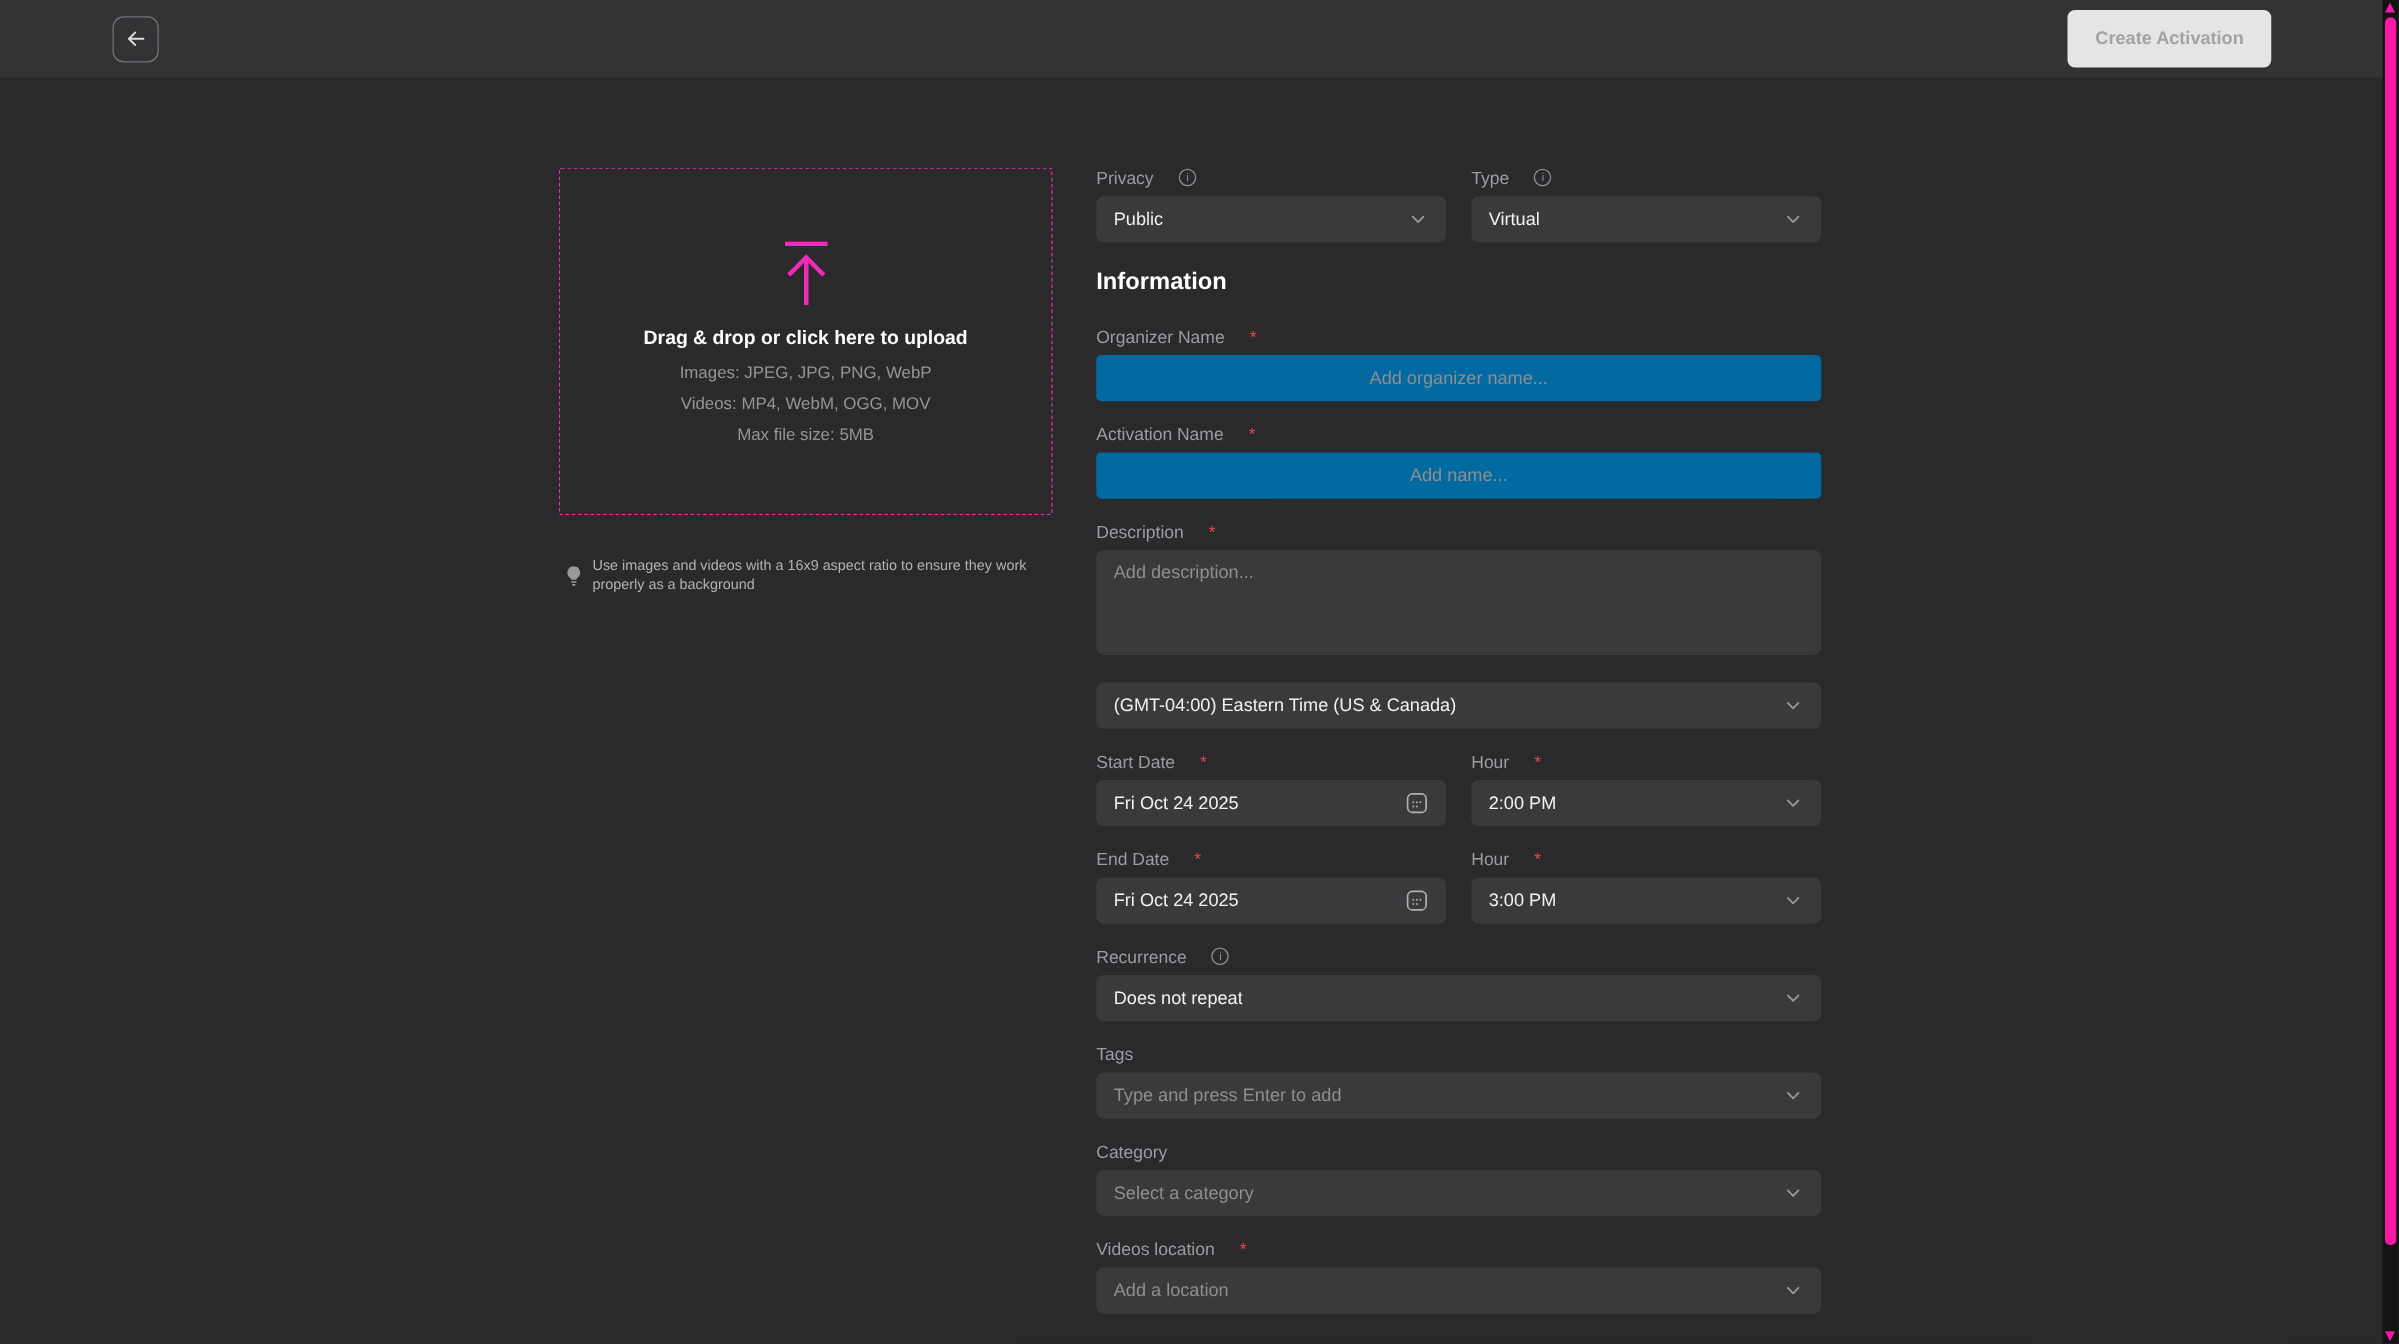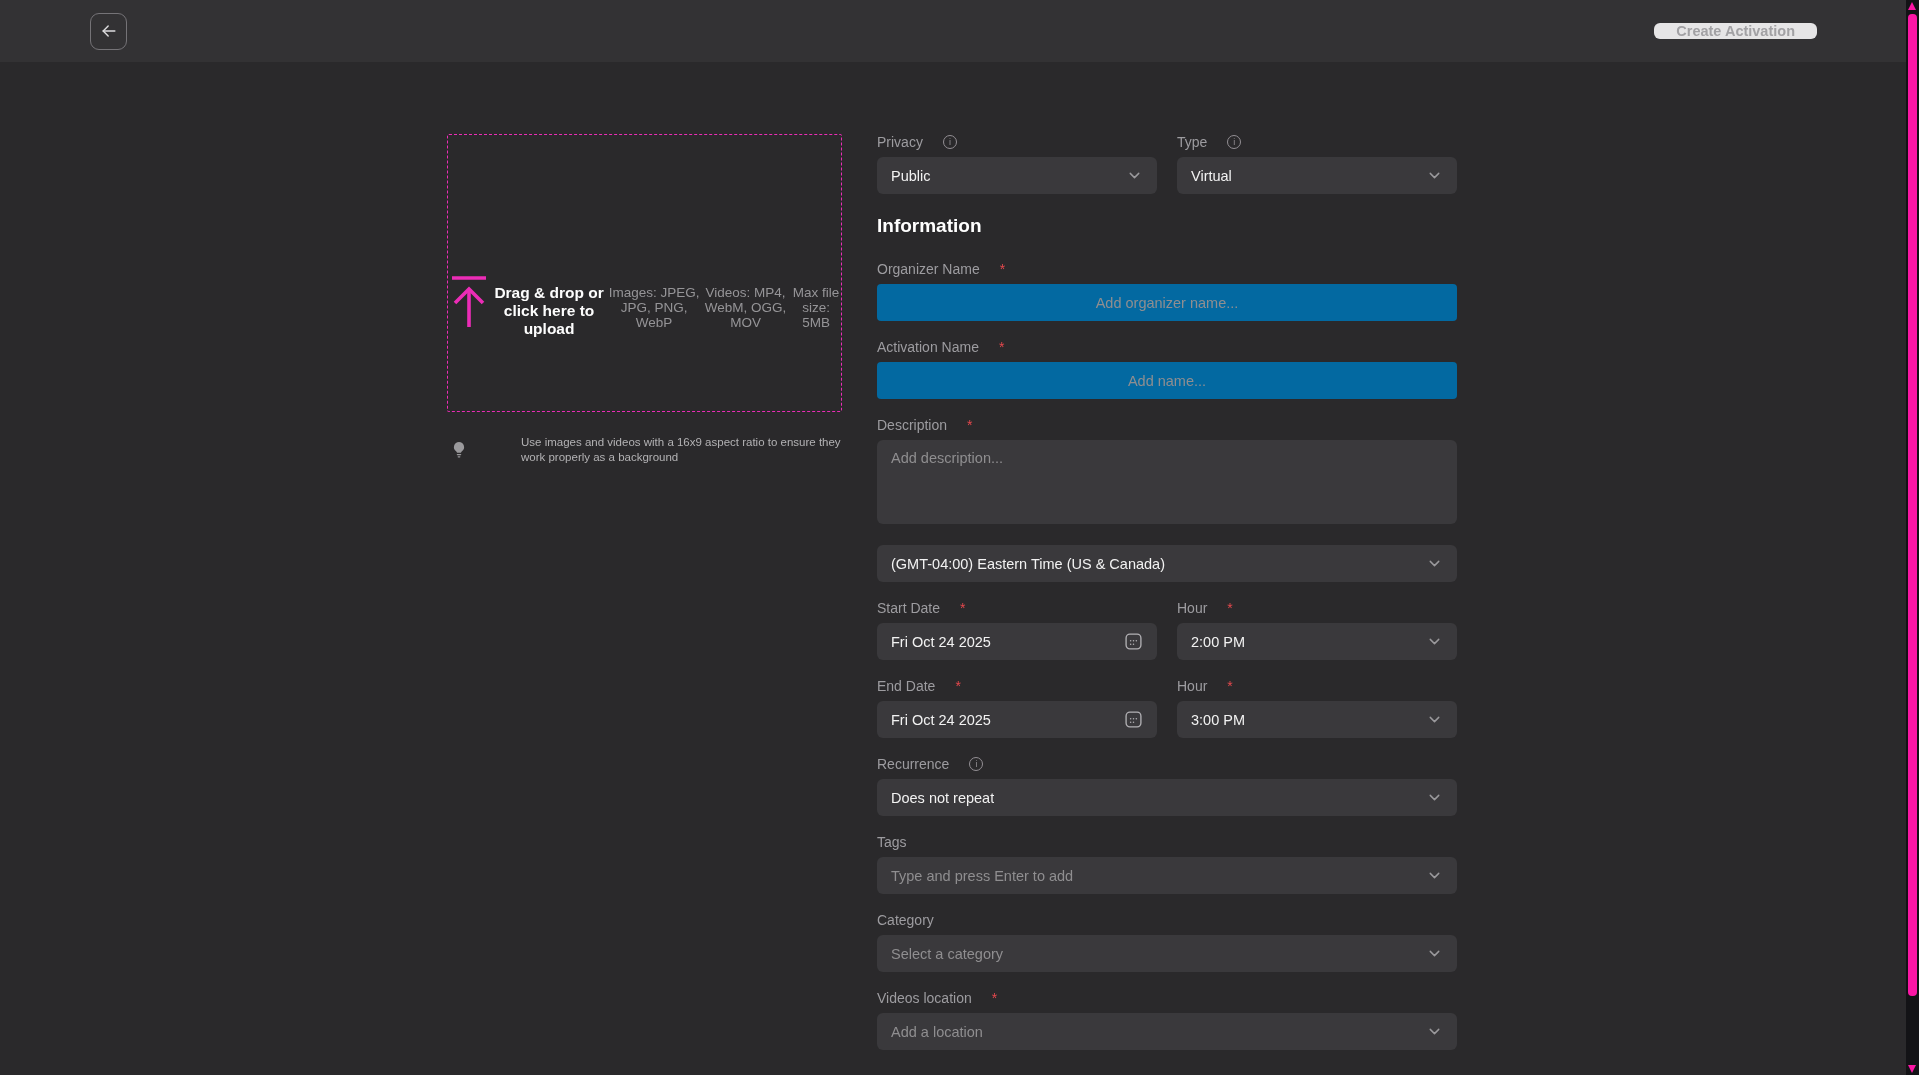--- a/index.html
+++ b/index.html
@@ -16,38 +16,38 @@
     background:#333234;
     display:flex; align-items:center; justify-content:space-between;
     padding:0 102px 0 90px;
   }
   .back-btn {
     width:37px; height:37px; border:1px solid #757377; border-radius:9px;
     background:transparent; display:flex; align-items:center; justify-content:center;
     cursor:pointer;
   }
   .create-btn {
-    height:16px; padding:0 22px; border:none; border-radius:6px;
+    height:46px; padding:0 22px; border:none; border-radius:6px;
     background:#e6e5e6; color:#a2a1a4; font-size:14.5px; font-weight:700;
     font-family:"Liberation Sans", sans-serif; cursor:default;margin-left:13px;
   }
   
   .upload-col { position:absolute; left:447px; top:134px; width:395px; }
   .form-col   { position:absolute; left:877px; top:133px; width:580px; }
 
   
   .dropzone {
     width:395px; height:278px;
     border:1px dashed #ec2cb7; border-radius:2px;
-    display:flex; flex-direction:row; align-items:center;
+    display:flex; flex-direction:column; align-items:center;
     padding-top:58px; text-align:center; cursor:pointer;
   }
   .dz-title { margin-top:17px; font-size:15.5px; font-weight:700; color:#fdfdfd; }
   .dz-line  { margin-top:10px; font-size:13.5px; color:#959497; }
-  .tip-row { display:flex; margin-top:23px; padding-left:5px; width:405px;gap:47px; }
+  .tip-row { display:flex; margin-top:34px; padding-left:5px; width:405px; }
   .tip-text { margin-left:8px; font-size:11.5px; line-height:15px; color:#b3b2b4; width:375px; }
 
   
   .form-row { margin-bottom:17px; }
   .row-split { display:flex; justify-content:space-between; }
   .half { width:280px; }
   .row-privacy { margin-bottom:20px; }
   .field-label {
     display:flex; align-items:center; gap:20px;
     font-size:14px; line-height:18px; color:#9d9ca0; margin-bottom:6px;

